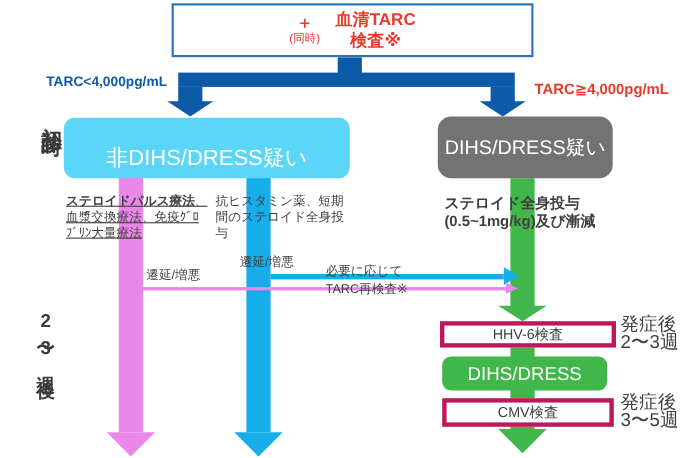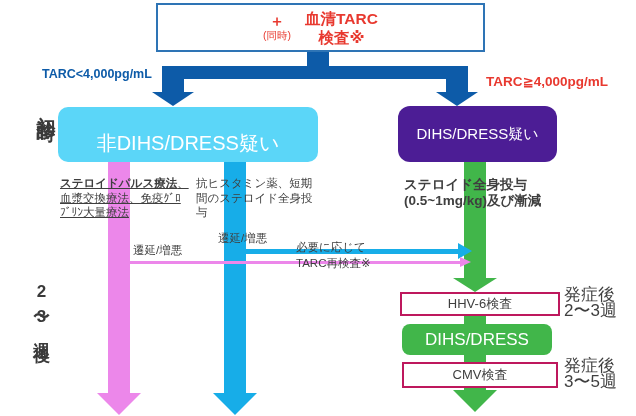--- a/index.html
+++ b/index.html
@@ -40,22 +40,22 @@
   
   .nondihs-box{
     left:58px;top:107px;width:260px;height:55px;background:#5bd6f8;border-radius:10px;
   }
   .nondihs-title{left:58px;top:110px;width:260px;text-align:center;color:#fff;font-size:20px;margin-top:20px;}
   .sub-box{height:27px;border-radius:7px;color:#fff;font-size:15px;
     display:flex;align-items:center;justify-content:center;}
   .sjs-box{left:64px;top:131px;width:118px;background:#ec87ea;}
   .mpe-box{left:190px;top:131px;width:126px;background:#17ade8;}
   .dihs-suspect-box{
-    left:398px;top:106px;width:159px;height:56px;background:#4c1d95;border-radius:12px;
-    display:flex;align-items:center;justify-content:center;color:#fff;font-size:15px;
+    left:398px;top:106px;width:159px;height:56px;background:#737373;border-radius:12px;
+    display:flex;align-items:center;justify-content:center;color:#fff;font-size:18px;
   }
 
   
   .bar-pink{left:108px;top:158px;width:22px;height:235px;background:#ec87ea;}
   .head-pink{left:97px;top:393px;border-left:22px solid transparent;border-right:22px solid transparent;border-top:22px solid #ec87ea;}
   .bar-cyan{left:224px;top:158px;width:22px;height:235px;background:#17ade8;}
   .head-cyan{left:213px;top:393px;border-left:22px solid transparent;border-right:22px solid transparent;border-top:22px solid #17ade8;}
   .bar-green1{left:464px;top:162px;width:22px;height:117px;background:#41b64a;}
   .head-green-mid{left:453px;top:278px;border-left:22px solid transparent;border-right:22px solid transparent;border-top:14px solid #41b64a;}
   .bar-green2{left:464px;top:292px;width:22px;height:98px;background:#41b64a;}
@@ -72,21 +72,21 @@
   .h-cyan-head{left:458px;top:243px;border-top:8px solid transparent;border-bottom:8px solid transparent;border-left:14px solid #17ade8;}
   .h-pink{left:130px;top:261px;width:330px;height:3px;background:#ec87ea;}
   .h-pink-head{left:460px;top:257px;border-top:5px solid transparent;border-bottom:5px solid transparent;border-left:11px solid #ec87ea;}
   .lbl{font-size:11.5px;color:#3f3f3f;}
   .lbl-sjs-relapse{left:133px;top:243px;}
   .lbl-mpe-relapse{left:218px;top:231px;}
   .lbl-retest{left:296px;top:240px;line-height:15.5px;}
 
   
   .test-box{
-    box-sizing:border-box;background:#fff;border:2px solid #be185d;
+    box-sizing:border-box;background:#fff;border:4px solid #be185d;
     display:flex;align-items:center;justify-content:center;
     font-size:13px;color:#3f3f3f;
   }
   .hhv6-box{left:400px;top:292px;width:160px;height:24px;}
   .cmv-box{left:402px;top:362px;width:156px;height:26px;}
   .dihs-final-box{
     left:402px;top:324px;width:150px;height:31px;background:#41b64a;border-radius:8px;
     display:flex;align-items:center;justify-content:center;color:#fff;font-size:17px;
   }
   .note{font-size:17px;color:#3f3f3f;line-height:15.5px;}

